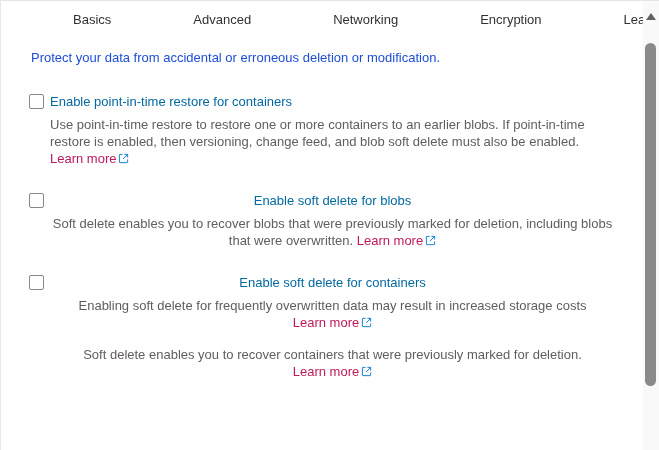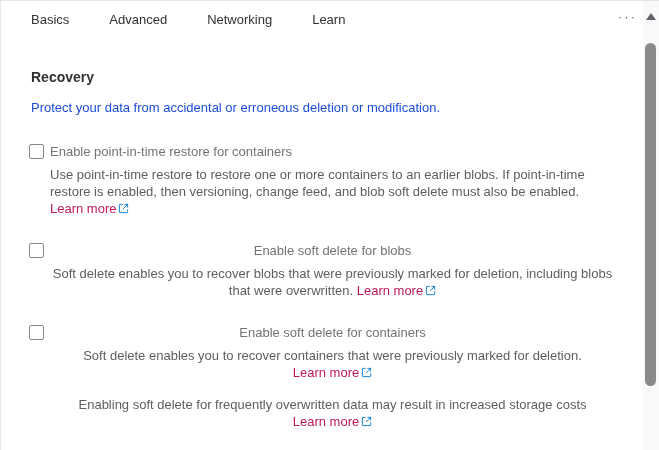--- a/index.html
+++ b/index.html
@@ -22,20 +22,21 @@
     gap: 40px;
     padding: 11px 0 0 30px;
   }
   .tab {
     font-size: 13px;
     color: #323130;
     padding-bottom: 6px;
     border-bottom: 2px solid transparent;
     cursor: pointer;
     white-space: nowrap;
+    margin-left: 42px;
   }
   .tab.active {
     font-weight: 700;
     border-bottom-color: #0078d4;
   }
   .tab-overflow {
     margin-left: auto;
     margin-right: 22px;
     color: #605e5c;
     font-size: 13px;
@@ -68,21 +69,21 @@
     border: 1px solid #8a8886;
     border-radius: 2px;
     background: #ffffff;
     cursor: pointer;
   }
   .option-body { max-width: 575px; }
   .option-label {
     display: block;
     font-size: 13px;
     line-height: 17px;
-    color: #737373;
+    color: #0369a1;
     cursor: pointer;
   }
   .option-desc {
     margin: 6px 0 0 0;
     font-size: 13px;
     line-height: 17px;
     color: #605e5c;
   }
   .option-desc + .option-desc { margin-top: 15px; }
   .learn-more {
@@ -118,27 +119,27 @@
     cursor: pointer;
   }
 </style>
 </head>
 <body>
 
 <nav class="tabs">
   <div class="tab">Basics</div>
   <div class="tab">Advanced</div>
   <div class="tab">Networking</div>
+  <div class="tab">Encryption</div>
   <div class="tab">Learn</div>
   <div class="tab-overflow">···</div>
 </nav>
 
 <main class="content">
 
-  <h3 class="section-heading">Recovery</h3>
   <p class="section-subtitle">Protect your data from accidental or erroneous deletion or modification.</p>
 
   <div class="option first">
     <span class="checkbox"></span>
     <div class="option-body">
       <label class="option-label">Enable point-in-time restore for containers</label>
       <p class="option-desc">
         <span>Use point-in-time restore to restore one or more containers to an earlier blobs. If point-in-time restore is enabled, then versioning, change feed, and blob soft delete must also be enabled.</span>
         <a class="learn-more"><span>Learn more</span><svg class="ext-icon" width="11" height="11" viewBox="0 0 12 12">
               <path d="M5 1.5 H2 C1.7 1.5 1.5 1.7 1.5 2 V10 C1.5 10.3 1.7 10.5 2 10.5 H10 C10.3 10.5 10.5 10.3 10.5 10 V7" fill="none" stroke="#0078d4" stroke-width="1"></path>
@@ -160,30 +161,30 @@
             </svg></a>
       </p>
     </div>
   </div>
 
   <div class="option">
     <span class="checkbox"></span>
     <div class="option-body">
       <label class="option-label">Enable soft delete for containers</label>
       <p class="option-desc">
-        <span>Soft delete enables you to recover containers that were previously marked for deletion.</span>
+        <span>Enabling soft delete for frequently overwritten data may result in increased storage costs</span>
         <a class="learn-more"><span>Learn more</span><svg class="ext-icon" width="11" height="11" viewBox="0 0 12 12">
-              <path d="M5 1.5 H2 C1.7 1.5 1.5 1.7 1.5 2 V10 C1.7 10.3 1.7 10.5 2 10.5 H10 C10.3 10.5 10.5 10.3 10.5 10 V7" fill="none" stroke="#0078d4" stroke-width="1"></path>
+              <path d="M5 1.5 H2 C1.7 1.5 1.5 1.7 1.5 2 V10 C1.5 10.3 1.7 10.5 2 10.5 H10 C10.3 10.5 10.5 10.3 10.5 10 V7" fill="none" stroke="#0078d4" stroke-width="1"></path>
               <path d="M7 1.5 H10.5 V5 M10.5 1.5 L5.5 6.5" fill="none" stroke="#0078d4" stroke-width="1"></path>
             </svg></a>
       </p>
       <p class="option-desc">
-        <span>Enabling soft delete for frequently overwritten data may result in increased storage costs</span>
+        <span>Soft delete enables you to recover containers that were previously marked for deletion.</span>
         <a class="learn-more"><span>Learn more</span><svg class="ext-icon" width="11" height="11" viewBox="0 0 12 12">
-              <path d="M5 1.5 H2 C1.7 1.5 1.5 1.7 1.5 2 V10 C1.5 10.3 1.7 10.5 2 10.5 H10 C10.3 10.5 10.5 10.3 10.5 10 V7" fill="none" stroke="#0078d4" stroke-width="1"></path>
+              <path d="M5 1.5 H2 C1.7 1.5 1.5 1.7 1.5 2 V10 C1.7 10.3 1.7 10.5 2 10.5 H10 C10.3 10.5 10.5 10.3 10.5 10 V7" fill="none" stroke="#0078d4" stroke-width="1"></path>
               <path d="M7 1.5 H10.5 V5 M10.5 1.5 L5.5 6.5" fill="none" stroke="#0078d4" stroke-width="1"></path>
             </svg></a>
       </p>
     </div>
   </div>
 
 </main>
 
 <div class="scrollbar">
   <div class="scroll-up-arrow"></div>

